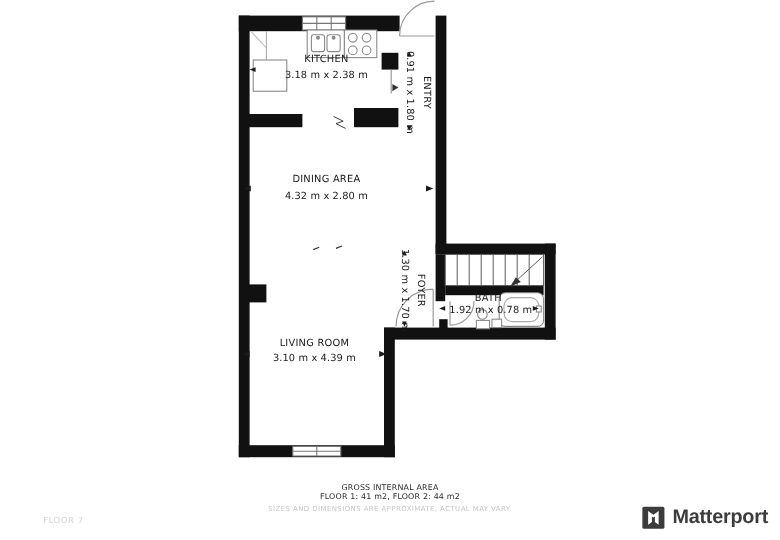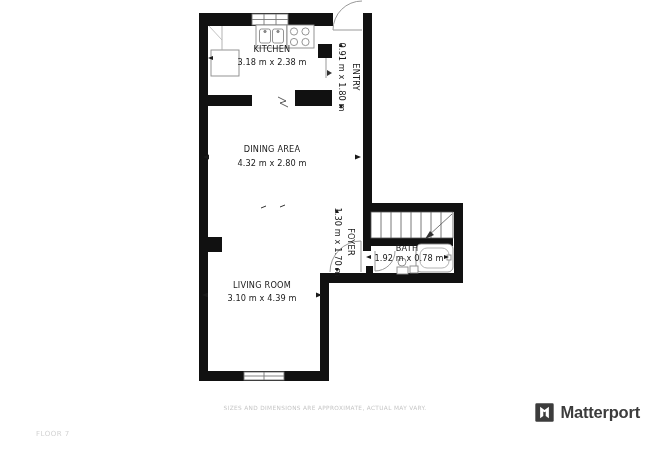--- a/index.html
+++ b/index.html
@@ -5,21 +5,21 @@
   html,body{margin:0;padding:0;background:#fff;}
   body{width:650px;height:450px;overflow:hidden;font-family:"DejaVu Sans",sans-serif;}
   .stage{position:relative;width:650px;height:354px;background:#fff;}
   svg text{font-family:"DejaVu Sans",sans-serif;fill:#1a1a1a;}
   .room-name{font-size:8.2px;letter-spacing:0.2px;}
   .room-dims{font-size:8.2px;letter-spacing:0.1px;}
   .footer{position:absolute;left:0;top:402px;width:650px;text-align:center;
           color:#2b2b2b;font-size:6.6px;line-height:8.3px;letter-spacing:0.15px;}
   .footer .disclaimer{margin-top:2px;color:#c6c6c6;font-size:5.8px;letter-spacing:0.35px;}
   .floor-label{position:absolute;left:36px;top:430px;color:#d2d2d2;font-size:7px;letter-spacing:0.5px;}
-  .brand{position:absolute;right:10px;top:402px;display:flex;align-items:center;gap:5px;}
+  .brand{position:absolute;right:10px;top:421px;display:flex;align-items:center;gap:5px;}
   .brand-text{font-family:"Liberation Sans","DejaVu Sans",sans-serif;font-size:16.5px;
               font-weight:700;color:#3c3c3c;letter-spacing:-0.2px;}
 </style>
 </head>
 <body>
 
 <div class="stage">
 
   <svg width="650" height="450" viewBox="0 0 650 450">
 
@@ -133,20 +133,22 @@
       <text class="room-name" x="407" y="251">BATH</text>
       <text class="room-dims" x="409" y="261">1.92 m x 0.78 m</text>
 
       <text class="room-name" x="262" y="288">LIVING ROOM</text>
       <text class="room-dims" x="262" y="301">3.10 m x 4.39 m</text>
     </g>
   </svg>
 
   
   <div class="footer">
+    <div>GROSS INTERNAL AREA</div>
+    <div>FLOOR 1: 41 m2, FLOOR 2: 44 m2</div>
     <div class="disclaimer">SIZES AND DIMENSIONS ARE APPROXIMATE, ACTUAL MAY VARY.</div>
   </div>
 
   <div class="floor-label">FLOOR 7</div>
 
   
   <div class="brand">
     <svg width="21" height="21" viewBox="0 0 24 24">
       <rect x="1.5" y="1.5" width="21" height="21" rx="1.5" fill="#3c3c3c"></rect>
       <path d="M7,5.5 L12,9 L17,5.5 L17,18.5 L13.4,16 L13.4,10.8 L12,11.8 L10.6,10.8 L10.6,16 L7,18.5 Z" fill="#ffffff"></path>

